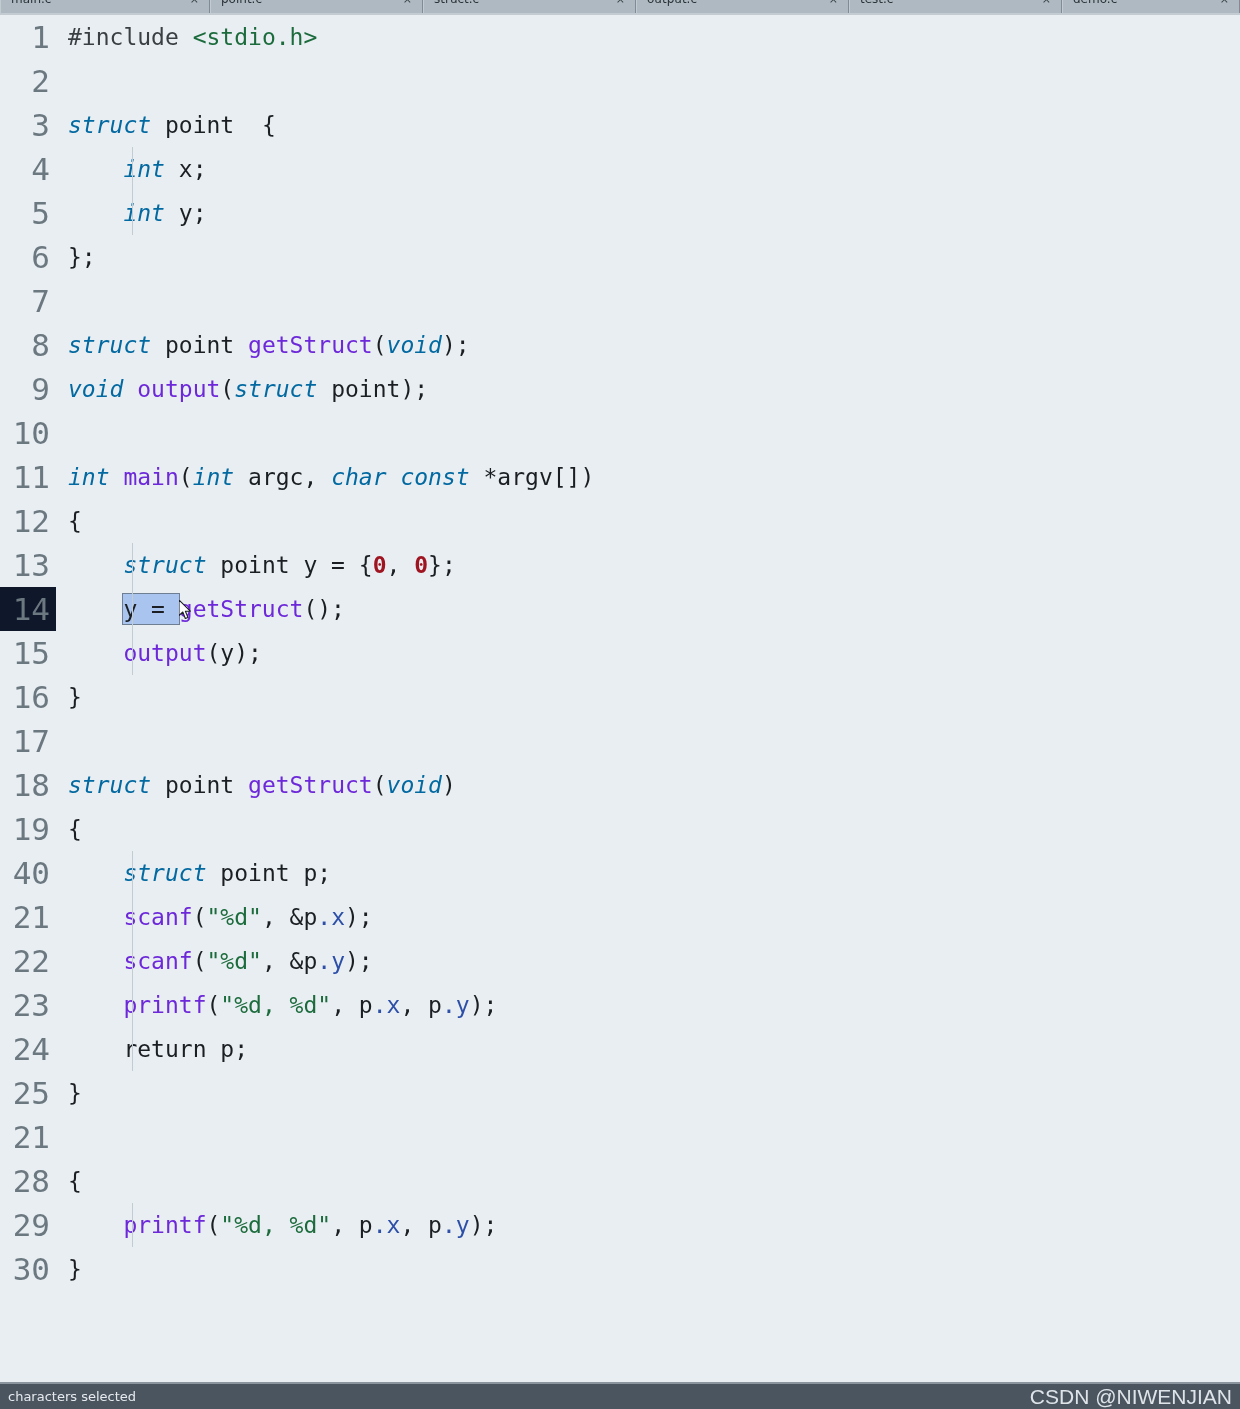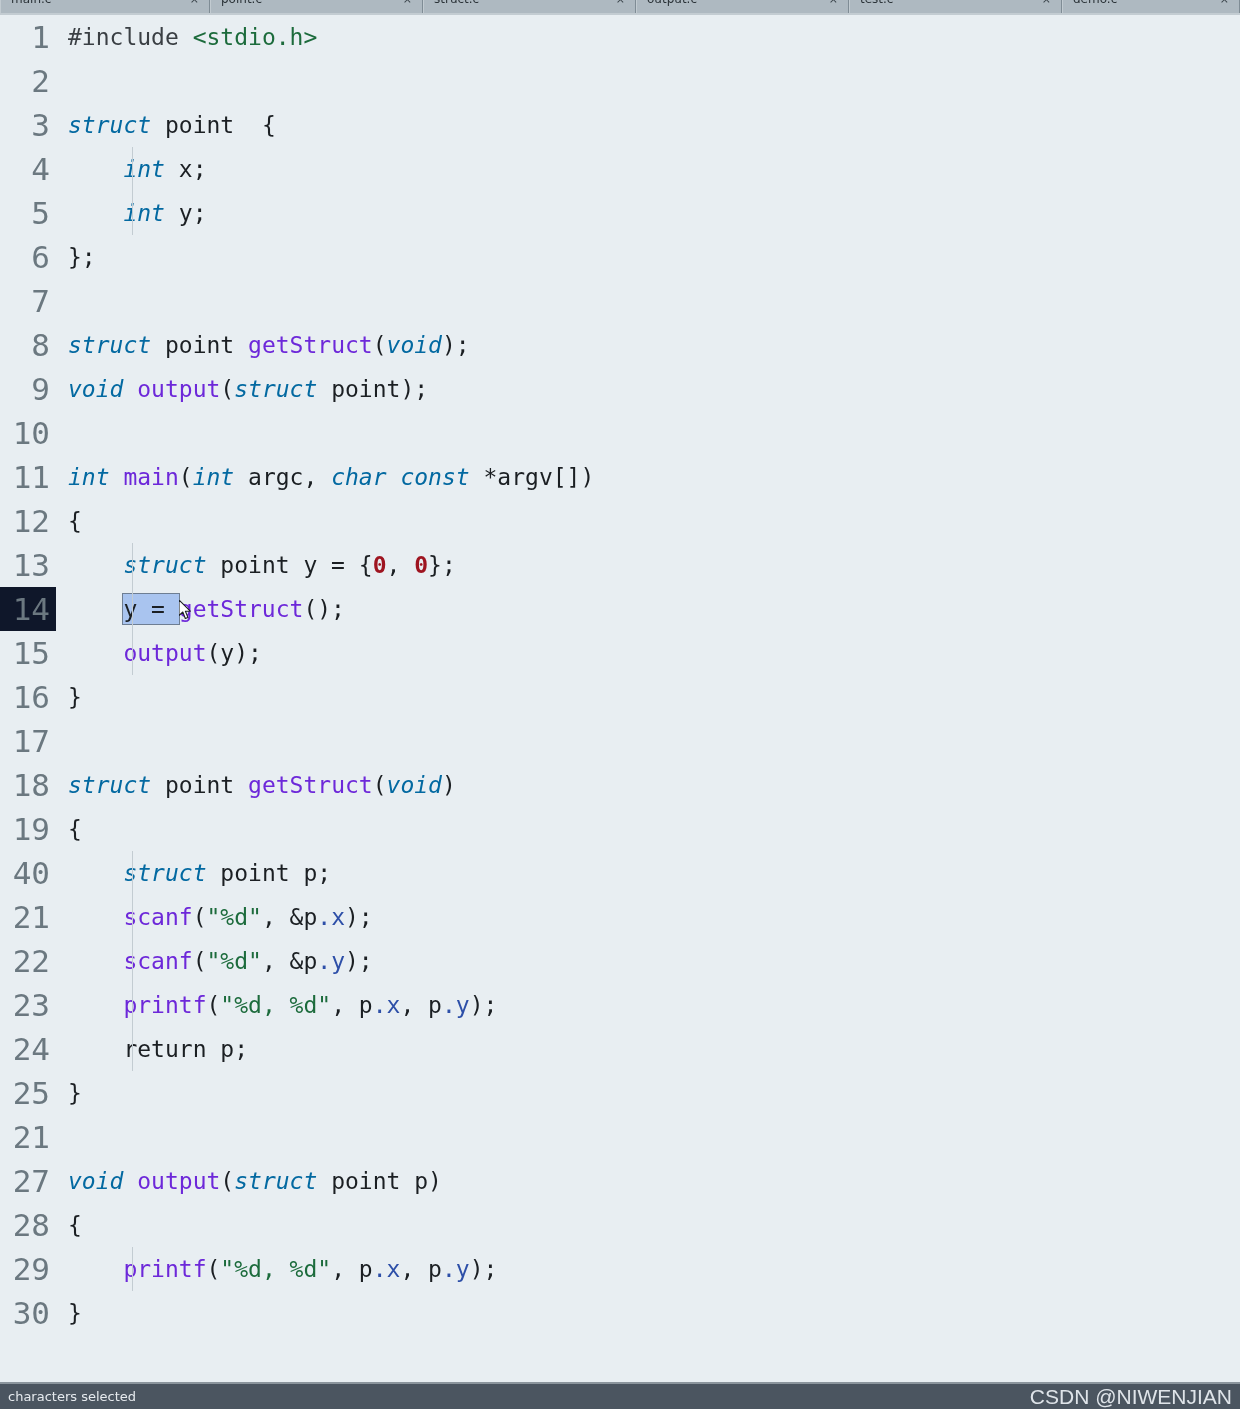--- a/index.html
+++ b/index.html
@@ -311,24 +311,20 @@
   <div class="row">
     <div class="gutter">25</div>
     <div class="code"><span class="pun">}</span></div>
   </div>
 
   <div class="row">
     <div class="gutter">21</div>
     <div class="code"></div>
   </div>
 
-  <div class="row">
-    <div class="gutter">27</div>
-    <div class="code"><span class="kw">void</span> <span class="fn">output</span><span class="pun">(</span><span class="kw">struct</span> <span class="pun">point p)</span></div>
-  </div>
 
   <div class="row">
     <div class="gutter">28</div>
     <div class="code"><span class="pun">{</span></div>
   </div>
 
   <div class="row">
     <div class="gutter">29</div>
     <div class="code">    <span class="fn">printf</span><span class="pun">(</span><span class="str">"%d, %d"</span><span class="pun">, p</span><span class="mem">.x</span><span class="pun">, p</span><span class="mem">.y</span><span class="pun">);</span><span class="guide" style="top:0;height:44px;"></span></div>
   </div>

